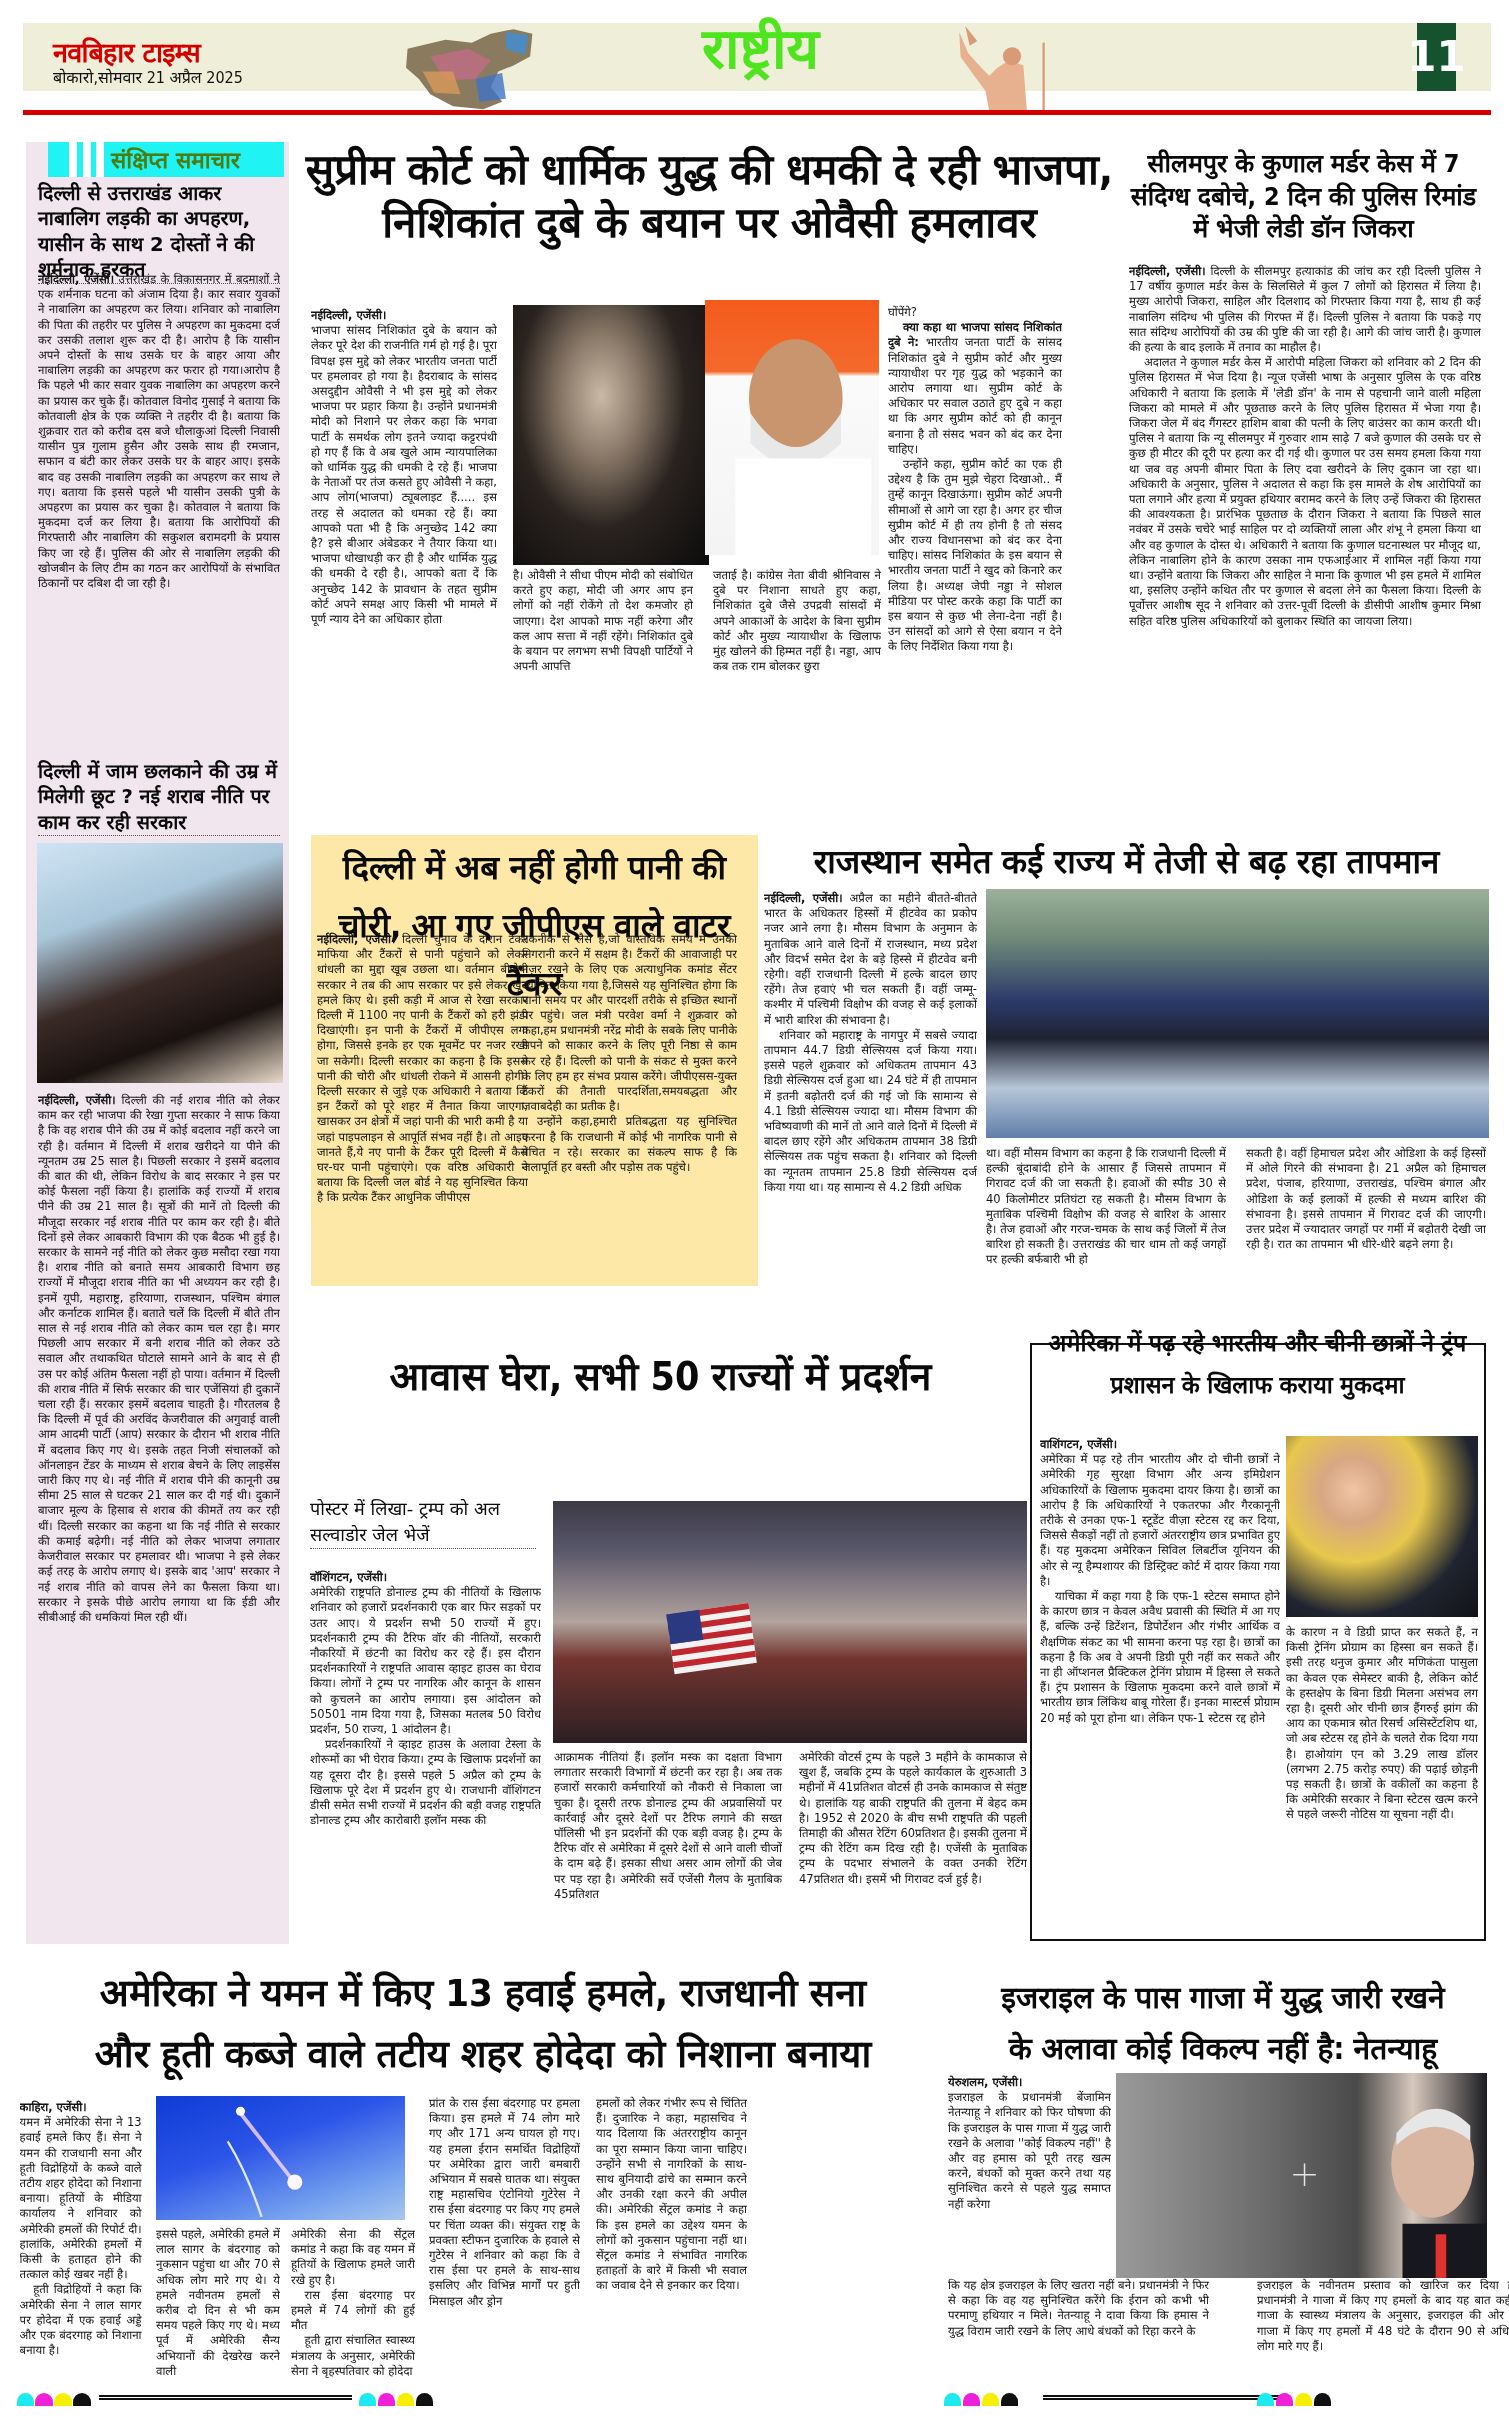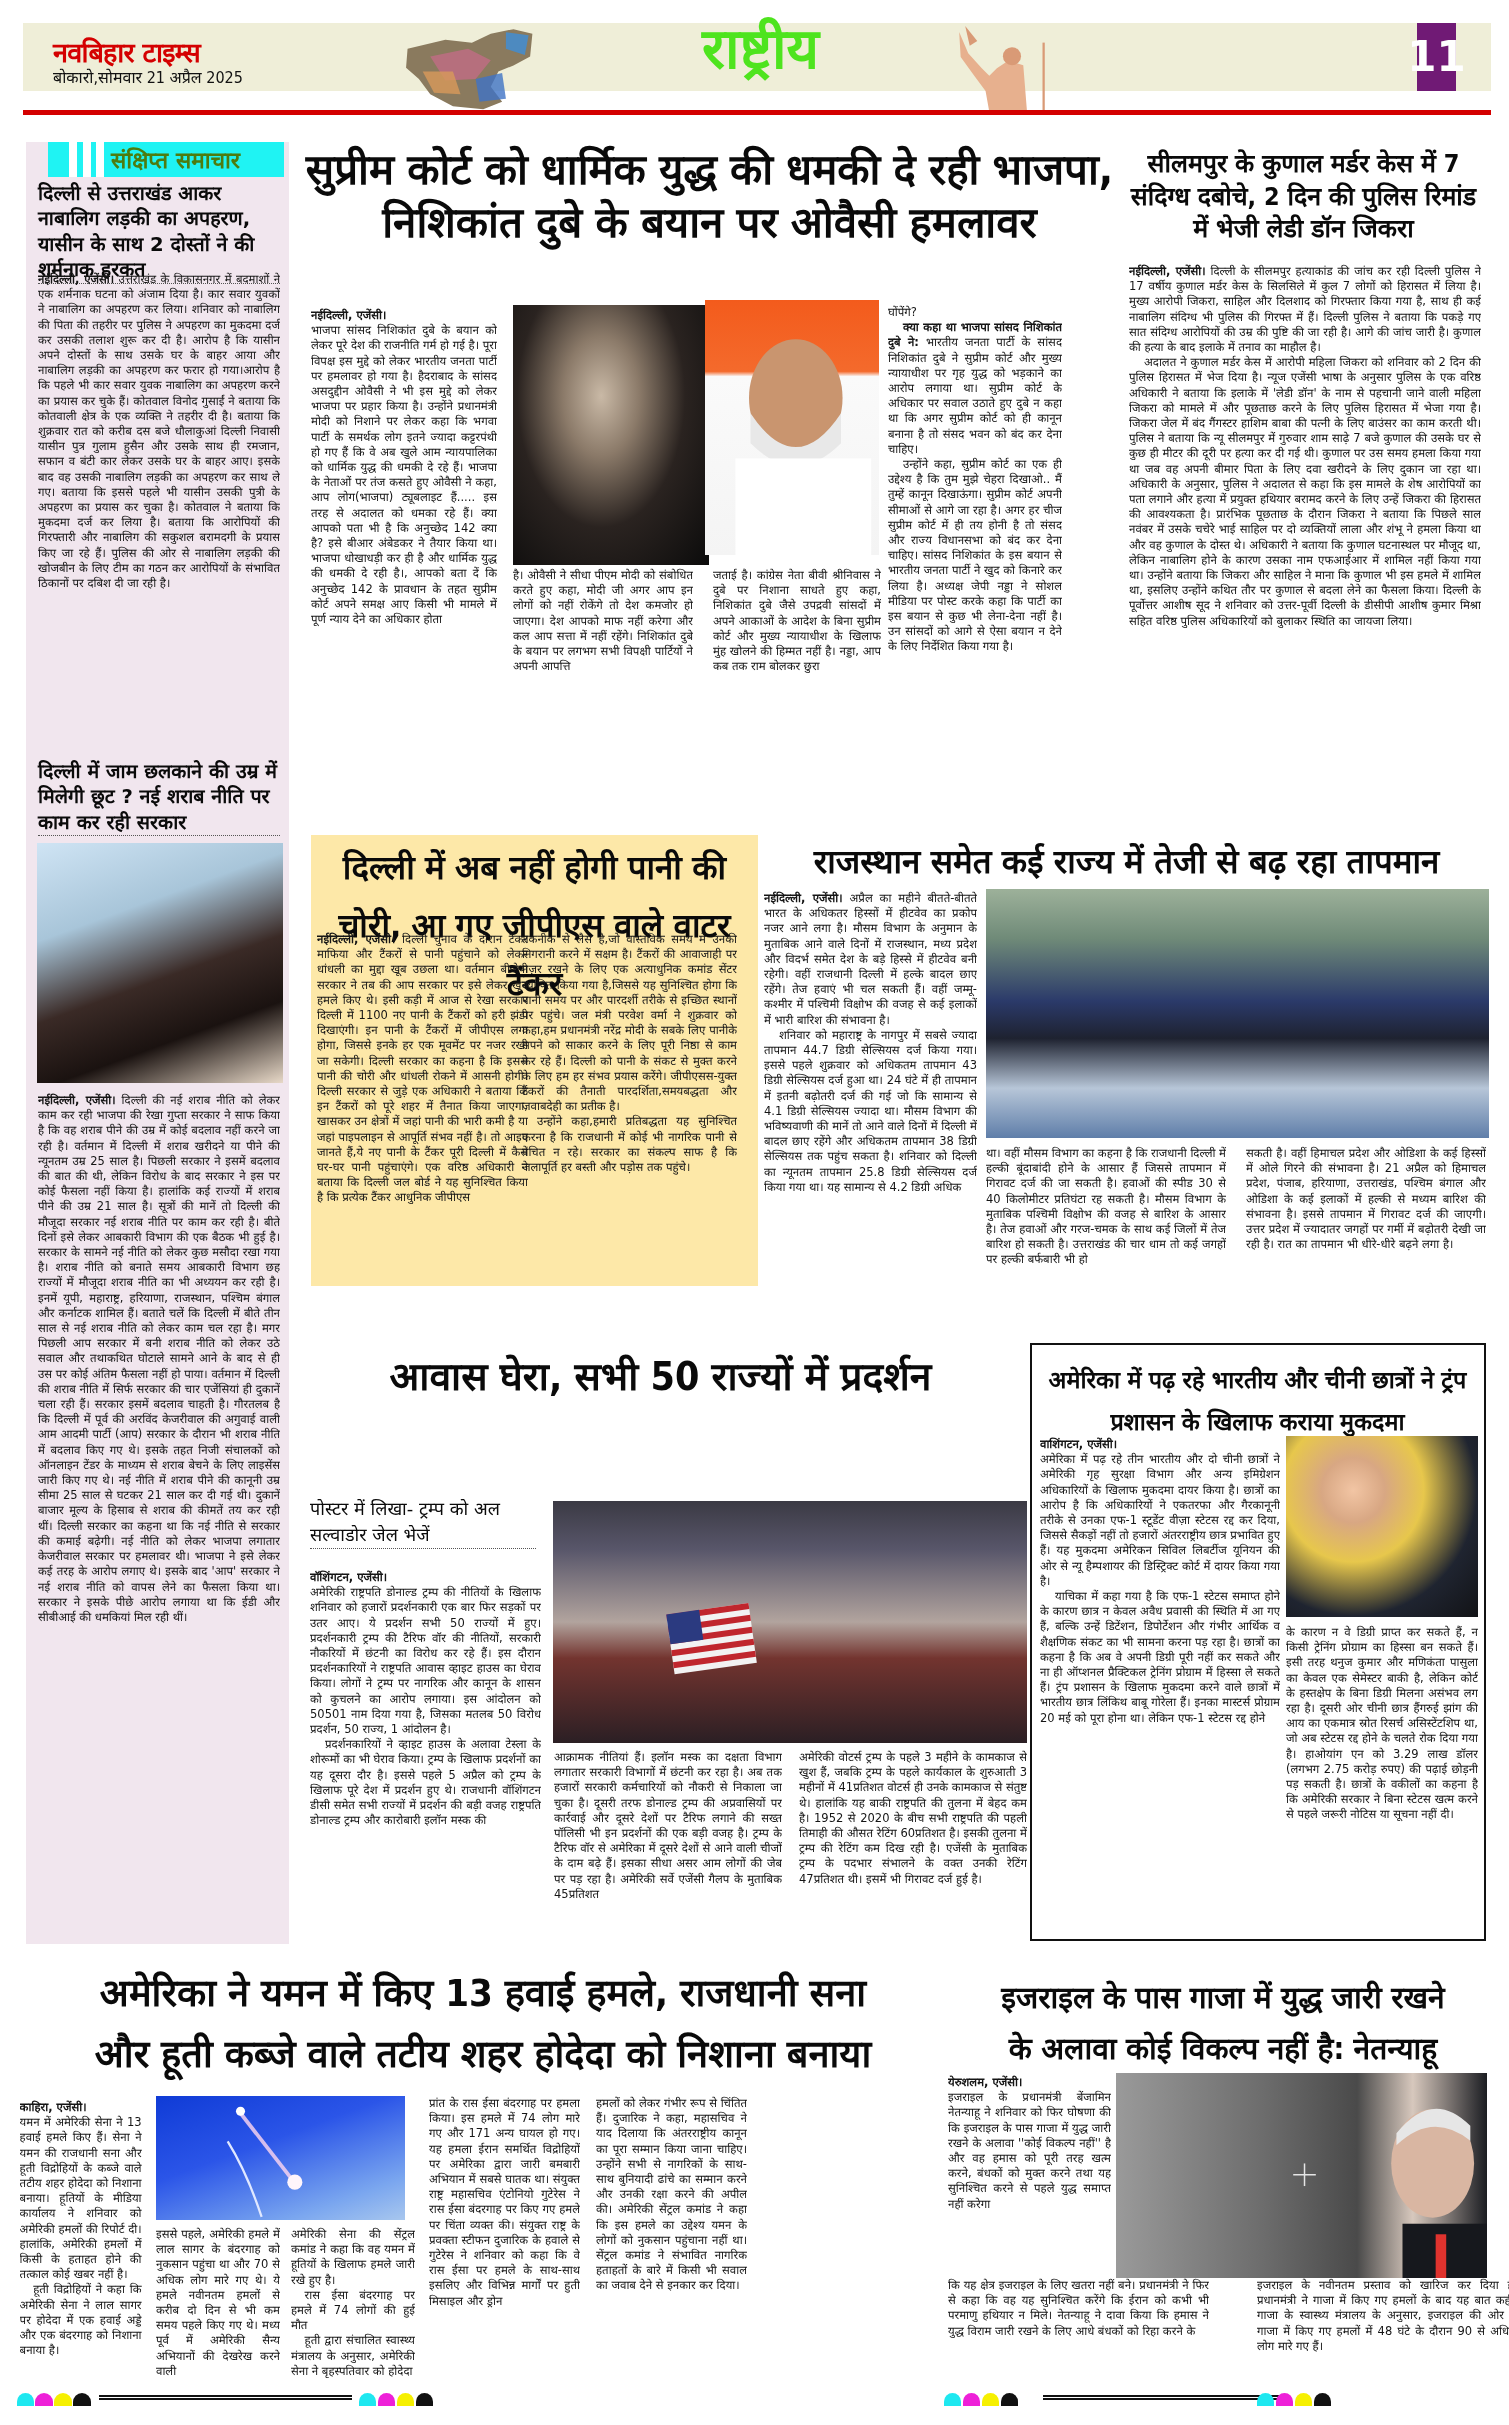--- a/index.html
+++ b/index.html
@@ -6,21 +6,21 @@
   html, body { width: 1510px; height: 2426px; background: #ffffff; overflow: hidden; }
   body { position: relative; font-family: "DejaVu Sans", sans-serif; color: #111; }
   .abs { position: absolute; }
 
   
   .mast-band { left: 22.6px; top: 22.6px; width: 1468px; height: 68px; background: #efeed8; }
   .mast-red { left: 22.6px; top: 110px; width: 1468px; height: 5.3px; background: #d40000; }
   .paper-name { left: 53px; top: 33px; font-size: 27px; font-weight: bold; color: #d40000; font-family: "DejaVu Sans", sans-serif; letter-spacing: -0.8px; }
   .paper-date { left: 53px; top: 66px; font-size: 16px; color: #111; font-family: "DejaVu Sans Condensed", "DejaVu Sans", sans-serif; }
   .section-title { left: 702px; top: 21px; font-size: 56px; font-weight: bold; color: #4ee41e; line-height: 1; }
-  .page-num { left: 1417px; top: 22.6px; width: 39px; height: 68px; background: #701a75; color: #fff; font-size: 42px; font-weight: bold; display:flex; align-items:center; justify-content:center; }
+  .page-num { left: 1417px; top: 22.6px; width: 39px; height: 68px; background: #14532d; color: #fff; font-size: 42px; font-weight: bold; display:flex; align-items:center; justify-content:center; }
   .jh-map { left: 400px; top: 26px; width: 174px; height: 85px; }
   .statue { left: 944px; top: 22.6px; width: 151px; height: 89px; }
 
   
   .leftcol { left: 26px; top: 142px; width: 263px; height: 1802px; background: #f1e6ee; }
   .brief-bar { left: 48px; top: 142px; width: 236px; height: 35px; background: #1ff3f3; }
   .brief-bar .stripe { position:absolute; top:0; width:7.5px; height:35px; background:#fff; }
   .brief-title { position:absolute; left: 63px; top: 1.5px; font-size: 22.6px; font-weight: bold; color:#4d7c0f; }
 
   .hl { font-weight: bold; line-height: 1.15; color: #0a0a0a; }
@@ -162,21 +162,21 @@
       <rect x="0" y="48" width="110" height="8" fill="#c0262d"></rect>
       <rect x="0" y="64" width="110" height="8" fill="#c0262d"></rect>
       <rect x="0" y="0" width="44" height="40" fill="#2b3a80"></rect>
     </g>
   </svg>
 </div>
 <div class="abs body" style="left:554px;top:1750px;width:228px;height:195px;overflow:hidden;">आक्रामक नीतियां हैं। इलॉन मस्क का दक्षता विभाग लगातार सरकारी विभागों में छंटनी कर रहा है। अब तक हजारों सरकारी कर्मचारियों को नौकरी से निकाला जा चुका है। दूसरी तरफ डोनाल्ड ट्रम्प की अप्रवासियों पर कार्रवाई और दूसरे देशों पर टैरिफ लगाने की सख्त पॉलिसी भी इन प्रदर्शनों की एक बड़ी वजह है। ट्रम्प के टैरिफ वॉर से अमेरिका में दूसरे देशों से आने वाली चीजों के दाम बढ़े हैं। इसका सीधा असर आम लोगों की जेब पर पड़ रहा है। अमेरिकी सर्वे एजेंसी गैलप के मुताबिक 45प्रतिशत</div>
 <div class="abs body" style="left:799px;top:1750px;width:228px;height:195px;overflow:hidden;">अमेरिकी वोटर्स ट्रम्प के पहले 3 महीने के कामकाज से खुश हैं, जबकि ट्रम्प के पहले कार्यकाल के शुरुआती 3 महीनों में 41प्रतिशत वोटर्स ही उनके कामकाज से संतुष्ट थे। हालांकि यह बाकी राष्ट्रपति की तुलना में बेहद कम है। 1952 से 2020 के बीच सभी राष्ट्रपति की पहली तिमाही की औसत रेटिंग 60प्रतिशत है। इसकी तुलना में ट्रम्प की रेटिंग कम दिख रही है। एजेंसी के मुताबिक ट्रम्प के पदभार संभालने के वक्त उनकी रेटिंग 47प्रतिशत थी। इसमें भी गिरावट दर्ज हुई है।</div>
 
 <div class="abs box-border"></div>
-<div class="abs hl hl-cond" style="left:1034px;top:1359px;width:447px;font-size:23.4px;text-align:center;line-height:1.8;">अमेरिका में पढ़ रहे भारतीय और चीनी छात्रों ने ट्रंप प्रशासन के खिलाफ कराया मुकदमा</div>
+<div class="abs hl hl-cond" style="left:1034px;top:1322px;width:447px;font-size:23.4px;text-align:center;line-height:1.8;">अमेरिका में पढ़ रहे भारतीय और चीनी छात्रों ने ट्रंप प्रशासन के खिलाफ कराया मुकदमा</div>
 <div class="abs photo ph-trump" style="left:1286px;top:1436px;width:192px;height:181px;"></div>
 <div class="abs body" style="left:1040px;top:1437px;width:240px;height:498px;overflow:hidden;">
   <b style="display:block">वाशिंगटन, एजेंसी।</b>
   <span>अमेरिका में पढ़ रहे तीन भारतीय और दो चीनी छात्रों ने अमेरिकी गृह सुरक्षा विभाग और अन्य इमिग्रेशन अधिकारियों के खिलाफ मुकदमा दायर किया है। छात्रों का आरोप है कि अधिकारियों ने एकतरफा और गैरकानूनी तरीके से उनका एफ-1 स्टूडेंट वीज़ा स्टेटस रद्द कर दिया, जिससे सैकड़ों नहीं तो हजारों अंतरराष्ट्रीय छात्र प्रभावित हुए हैं। यह मुकदमा अमेरिकन सिविल लिबर्टीज यूनियन की ओर से न्यू हैम्पशायर की डिस्ट्रिक्ट कोर्ट में दायर किया गया है।</span>
   <span style="display:block;text-indent:15px">याचिका में कहा गया है कि एफ-1 स्टेटस समाप्त होने के कारण छात्र न केवल अवैध प्रवासी की स्थिति में आ गए हैं, बल्कि उन्हें डिटेंशन, डिपोर्टेशन और गंभीर आर्थिक व शैक्षणिक संकट का भी सामना करना पड़ रहा है। छात्रों का कहना है कि अब वे अपनी डिग्री पूरी नहीं कर सकते और ना ही ऑप्शनल प्रैक्टिकल ट्रेनिंग प्रोग्राम में हिस्सा ले सकते हैं। ट्रंप प्रशासन के खिलाफ मुकदमा करने वाले छात्रों में भारतीय छात्र लिंकिथ बाबू गोरेला हैं। इनका मास्टर्स प्रोग्राम 20 मई को पूरा होना था। लेकिन एफ-1 स्टेटस रद्द होने</span>
 </div>
 <div class="abs body" style="left:1286px;top:1625px;width:192px;height:311px;overflow:hidden;">के कारण न वे डिग्री प्राप्त कर सकते हैं, न किसी ट्रेनिंग प्रोग्राम का हिस्सा बन सकते हैं। इसी तरह थनुज कुमार और मणिकंता पासुला का केवल एक सेमेस्टर बाकी है, लेकिन कोर्ट के हस्तक्षेप के बिना डिग्री मिलना असंभव लग रहा है। दूसरी ओर चीनी छात्र हैंगरुई झांग की आय का एकमात्र स्रोत रिसर्च असिस्टेंटशिप था, जो अब स्टेटस रद्द होने के चलते रोक दिया गया है। हाओयांग एन को 3.29 लाख डॉलर (लगभग 2.75 करोड़ रुपए) की पढ़ाई छोड़नी पड़ सकती है। छात्रों के वकीलों का कहना है कि अमेरिकी सरकार ने बिना स्टेटस खत्म करने से पहले जरूरी नोटिस या सूचना नहीं दी।</div>
 
 <div class="abs hl hl-cond" style="left:15px;top:1963px;width:936px;font-size:38px;text-align:center;line-height:1.6;">
   <div>अमेरिका ने यमन में किए 13 हवाई हमले, राजधानी सना</div>

